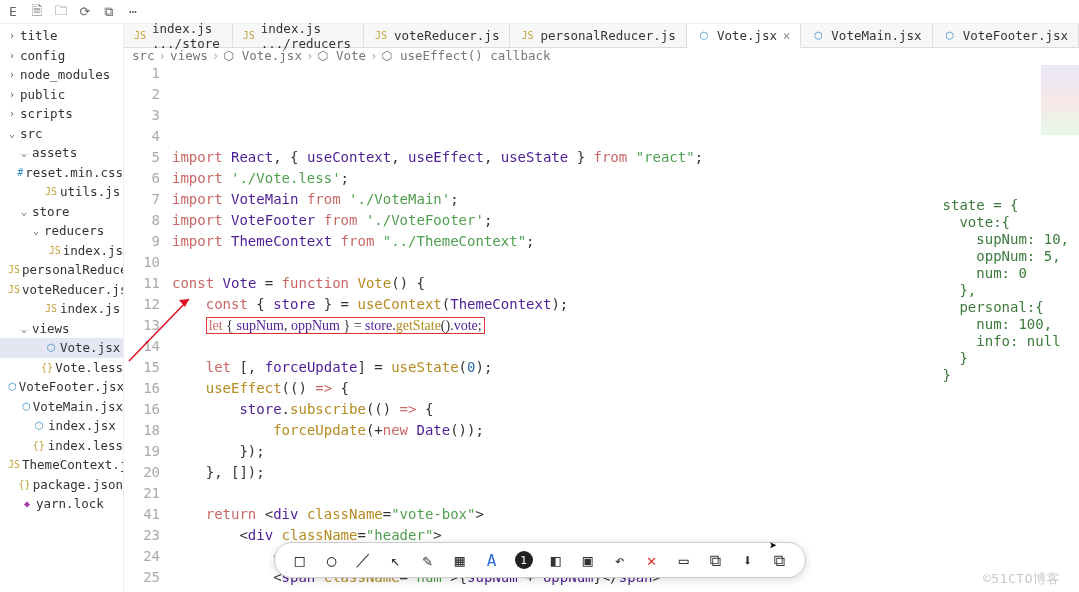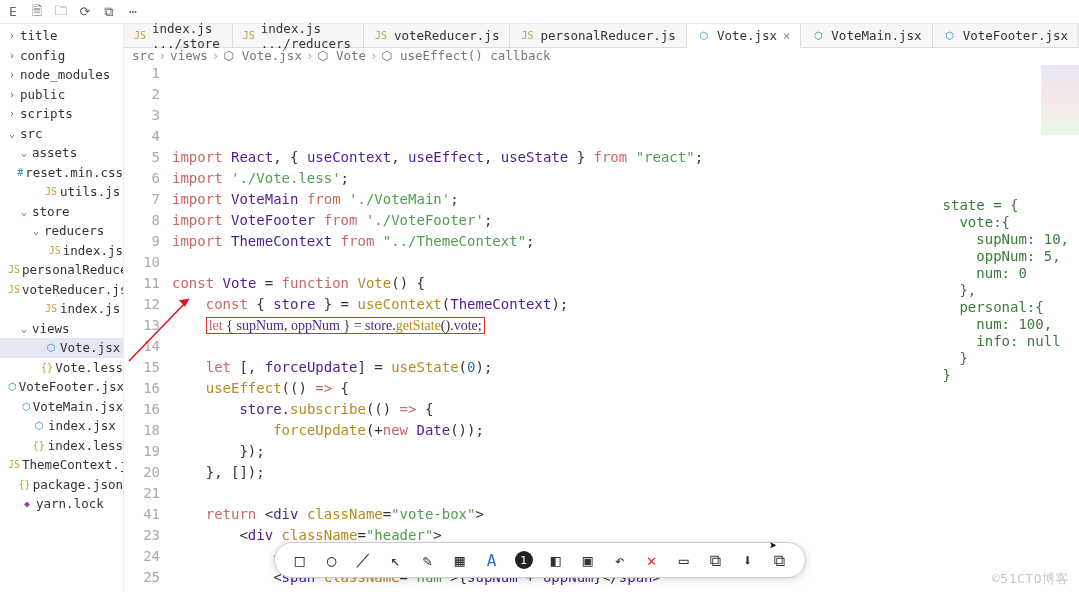--- a/index.html
+++ b/index.html
@@ -97,21 +97,21 @@
     position: absolute; bottom: 14px; left: 50%; transform: translateX(-50%);
     background: #fff; border: 1px solid #ccc; border-radius: 20px;
     height: 36px; display: flex; align-items: center; gap: 14px; padding: 0 16px;
     box-shadow: 0 2px 8px rgba(0,0,0,.15);
   }
   .toolbar-pop .t { width: 18px; height: 18px; display: inline-flex; align-items: center; justify-content: center; font-size: 16px; color: #333; }
   .toolbar-pop .t.blue { color: #2a6bd6; }
   .toolbar-pop .t.red { color: #d33; }
   .toolbar-pop .t.dot { background: #222; color: #fff; border-radius: 50%; font-size: 11px; }
   .watermark {
-    position: absolute; right: 10px; bottom: 4px;
+    position: absolute; right: 19px; bottom: 4px;
     font-size: 13px; color: #c8c8c8; letter-spacing: .5px;
   }
   .cursor-arrow {
     position: absolute; right: 302px; bottom: 39px; font-size: 13px; color:#000;
   }
 </style>
 </head>
 <body>
 
 <div class="titlebar">

